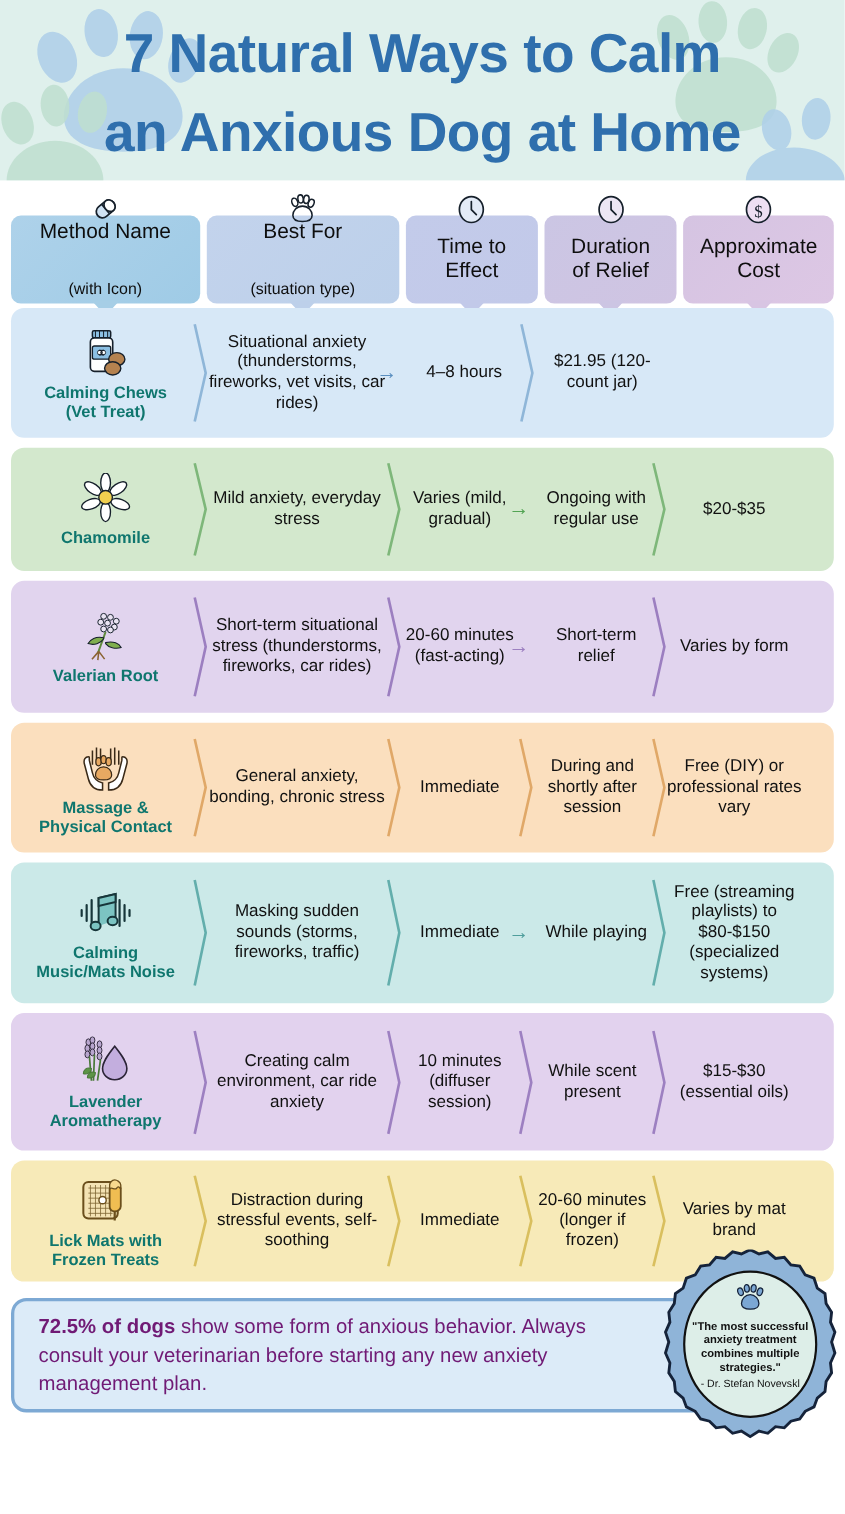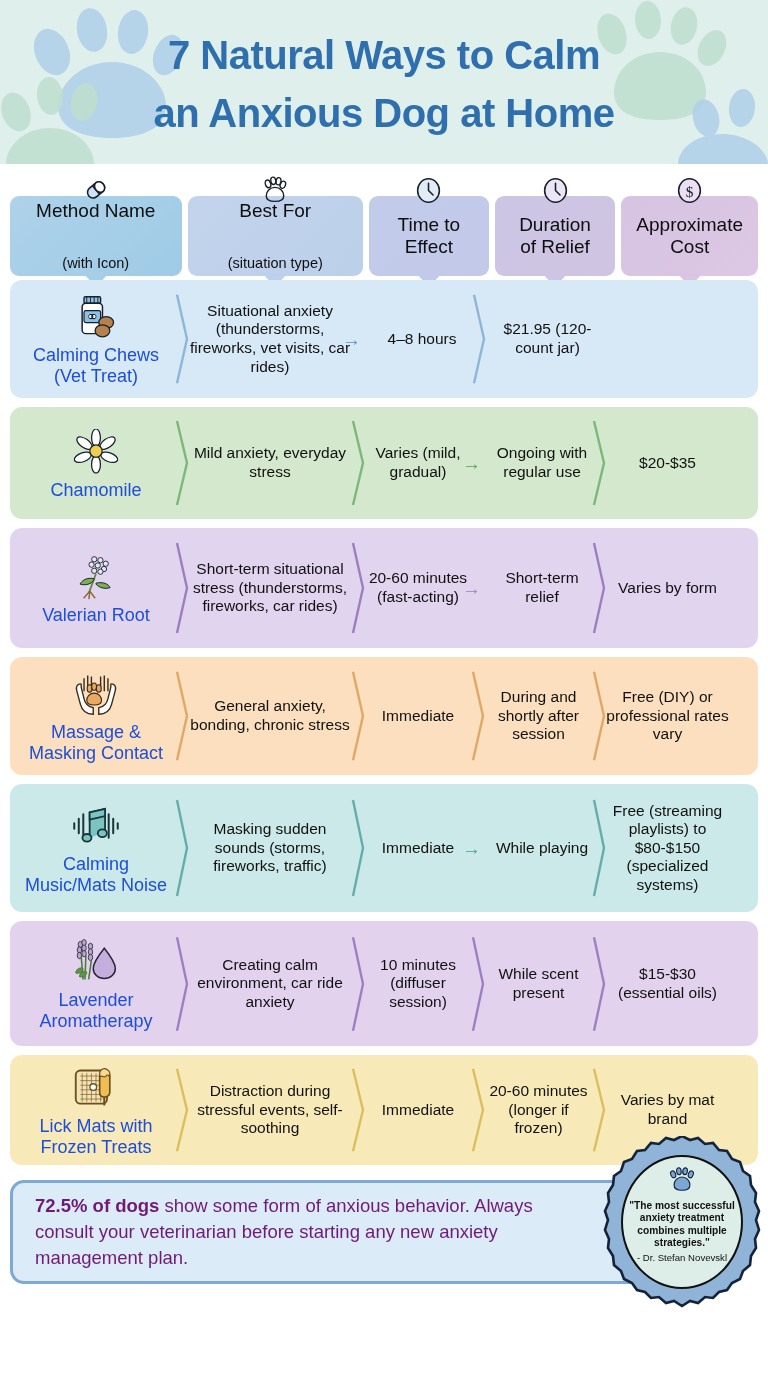--- a/index.html
+++ b/index.html
@@ -22,21 +22,21 @@
   .title-wrap {
     position: relative;
     z-index: 3;
     height: 100%;
     display: flex; flex-direction: column;
     align-items: center; justify-content: center;
     padding-top: 4px;
   }
   .title-line {
     color: #2f6fad;
-    font-size: 40px;
+    font-size: 50px;
     font-weight: bold;
     letter-spacing: -0.5px;
     line-height: 1.45;
     text-align: center;
     white-space: nowrap;
   }
 
   
   .colheads {
     position: relative;
@@ -103,21 +103,21 @@
     color: #111;
     line-height: 1.2;
   }
   .cell.c0 { width:172px; flex:0 0 172px; }
   .cell.c1 { width:176px; flex:0 0 176px; }
   .cell.c2 { width:120px; flex:0 0 120px; }
   .cell.c3 { width:121px; flex:0 0 121px; }
   .cell.c4 { width:137px; flex:0 0 137px; }
 
   .method-icon { height:52px; display:flex; align-items:center; justify-content:center; margin-bottom:2px; }
-  .method-label { font-weight:normal; font-size:18px; line-height:1.14; color:#1d4ed8; }
+  .method-label { font-weight:bold; font-size:15px; line-height:1.14; color:#0f766e; }
 
   
   .chev {
     position:absolute;
     left:-7px; top:50%;
     transform: translateY(-50%);
     width:14px; height:78%;
     pointer-events:none;
   }
   .arrow {
@@ -443,21 +443,21 @@
             </g>
             <g fill="#e8a962" stroke="#3a2a18" stroke-width="1.2">
               <ellipse cx="23" cy="19" rx="2.6" ry="4"></ellipse>
               <ellipse cx="28" cy="17" rx="2.6" ry="4"></ellipse>
               <ellipse cx="33" cy="19" rx="2.6" ry="4"></ellipse>
               <path d="M28 24 C33 24 36 28 36 32 C36 36 33 37 28 37 C23 37 20 36 20 32 C20 28 23 24 28 24 Z"></path>
             </g>
           </svg>
         </div>
         <div class="method-label">Massage &amp;</div>
-        <div class="method-label">Masking Contact</div>
+        <div class="method-label">Physical Contact</div>
       </div>
       <div class="cell c1">
         <svg class="chev" viewBox="0 0 14 100" preserveAspectRatio="none">
             <path d="M2 2 L12 50 L2 98" fill="none" stroke="#e0a868" stroke-width="2.4"></path>
           </svg>
         <span>General anxiety, bonding, chronic stress</span>
       </div>
       <div class="cell c2">
         <svg class="chev" viewBox="0 0 14 100" preserveAspectRatio="none">
             <path d="M2 2 L12 50 L2 98" fill="none" stroke="#e0a868" stroke-width="2.4"></path>

